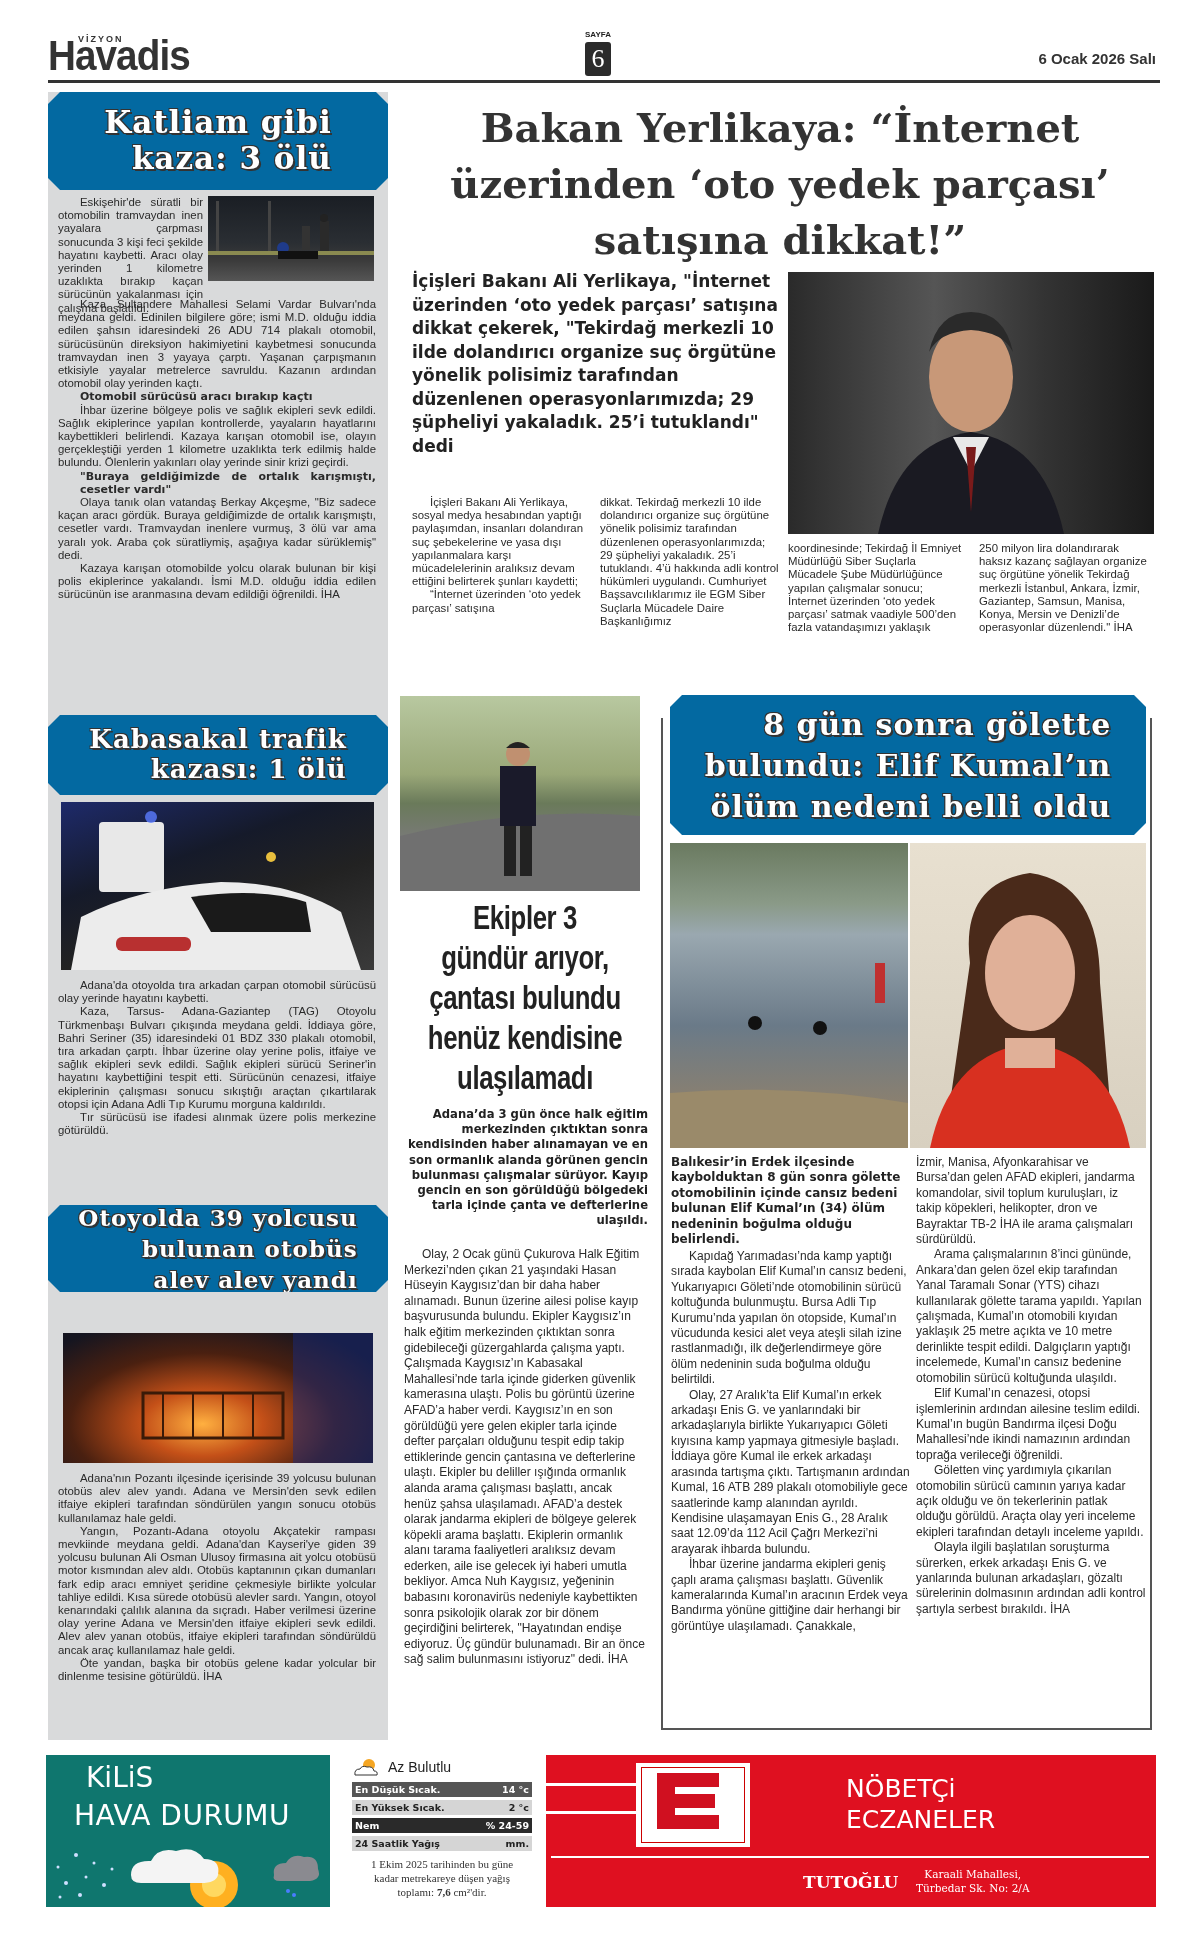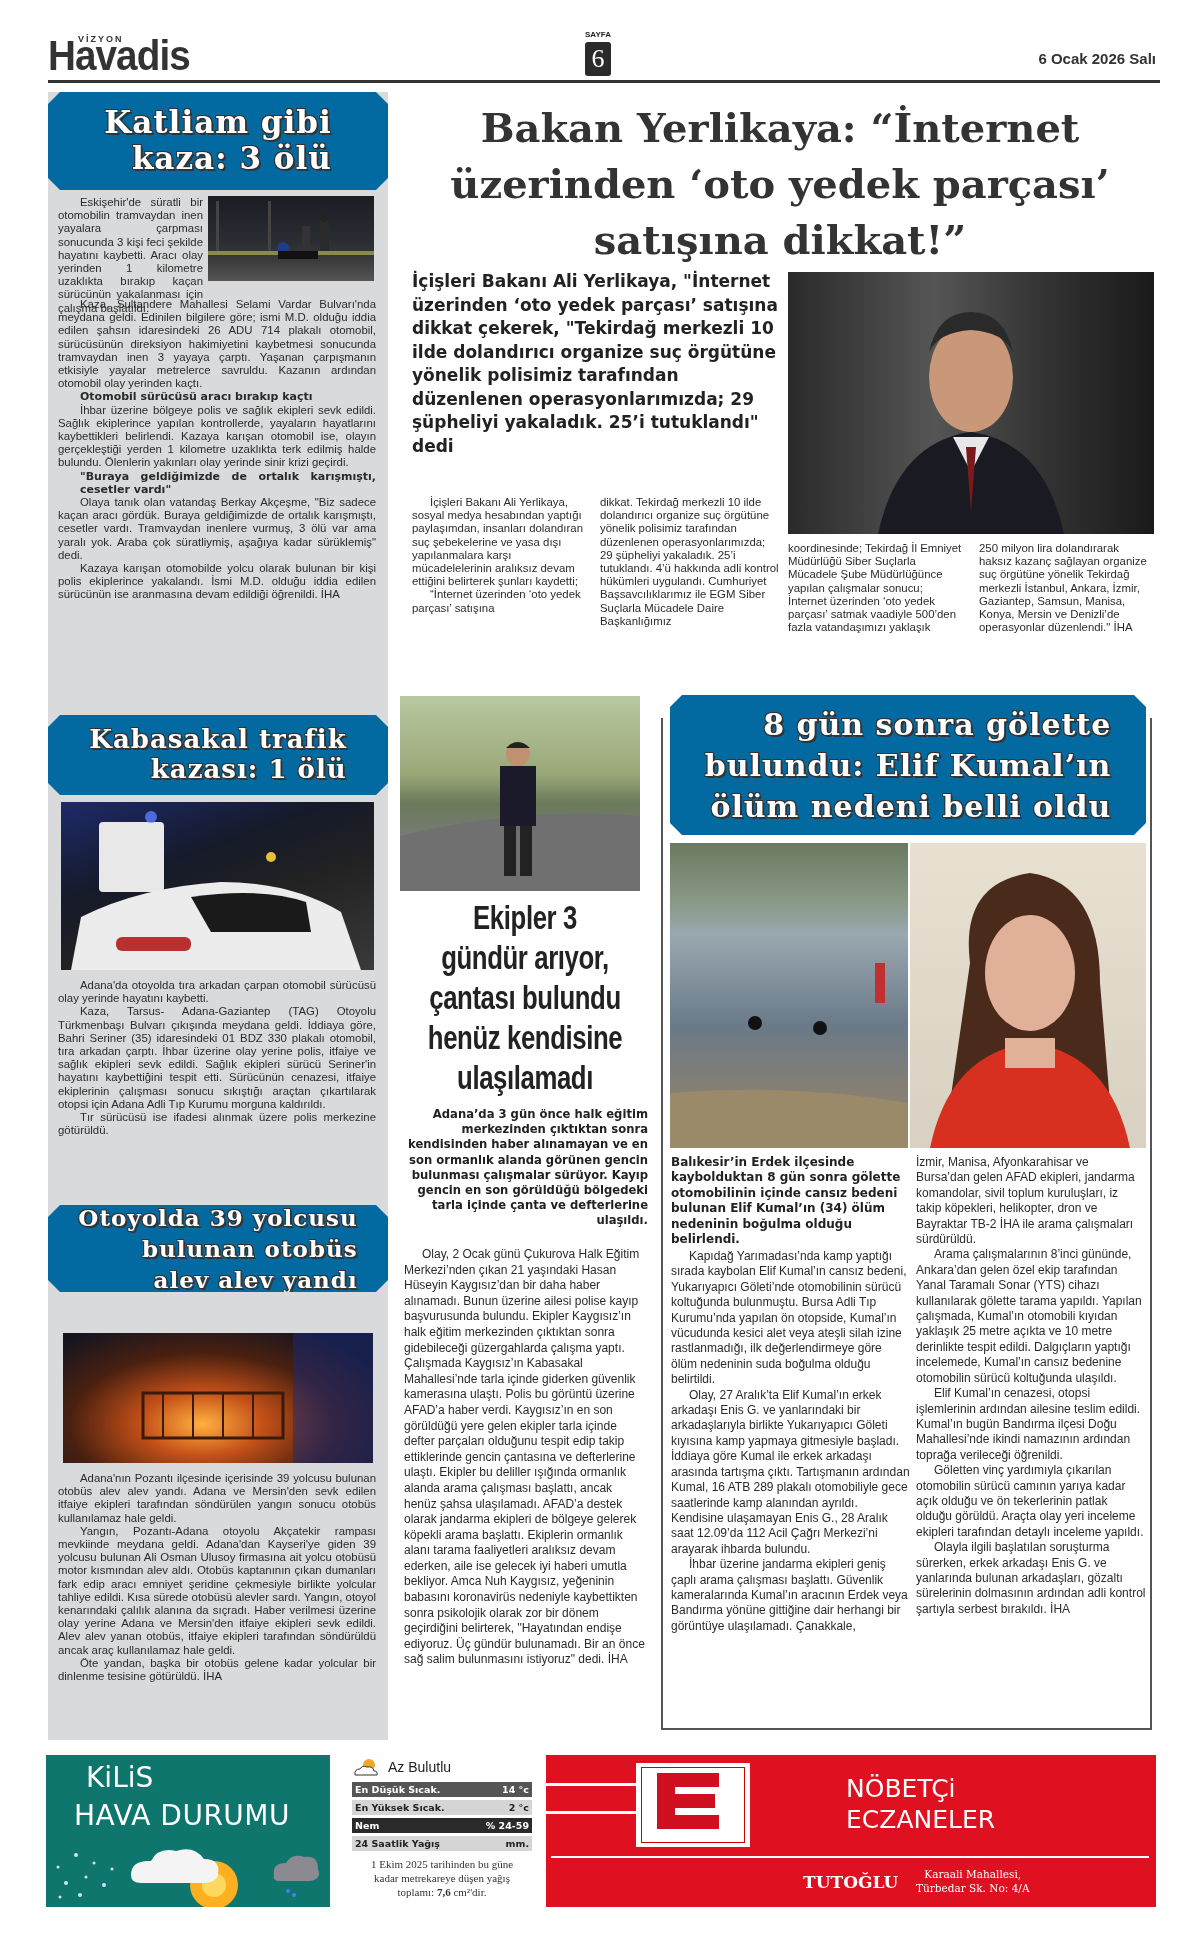--- a/index.html
+++ b/index.html
@@ -292,15 +292,15 @@
     </svg>
   </div>
   <div class="pharm-title">
     <div>NÖBETÇi</div>
     <div>ECZANELER</div>
   </div>
   <div class="pharm-rule"></div>
   <div class="pharm-name">TUTOĞLU</div>
   <div class="pharm-addr">
     <div>Karaali Mahallesi,</div>
-    <div>Türbedar Sk. No: 4/A</div>
+    <div>Türbedar Sk. No: 2/A</div>
   </div>
 </div>
 
 </body></html>

